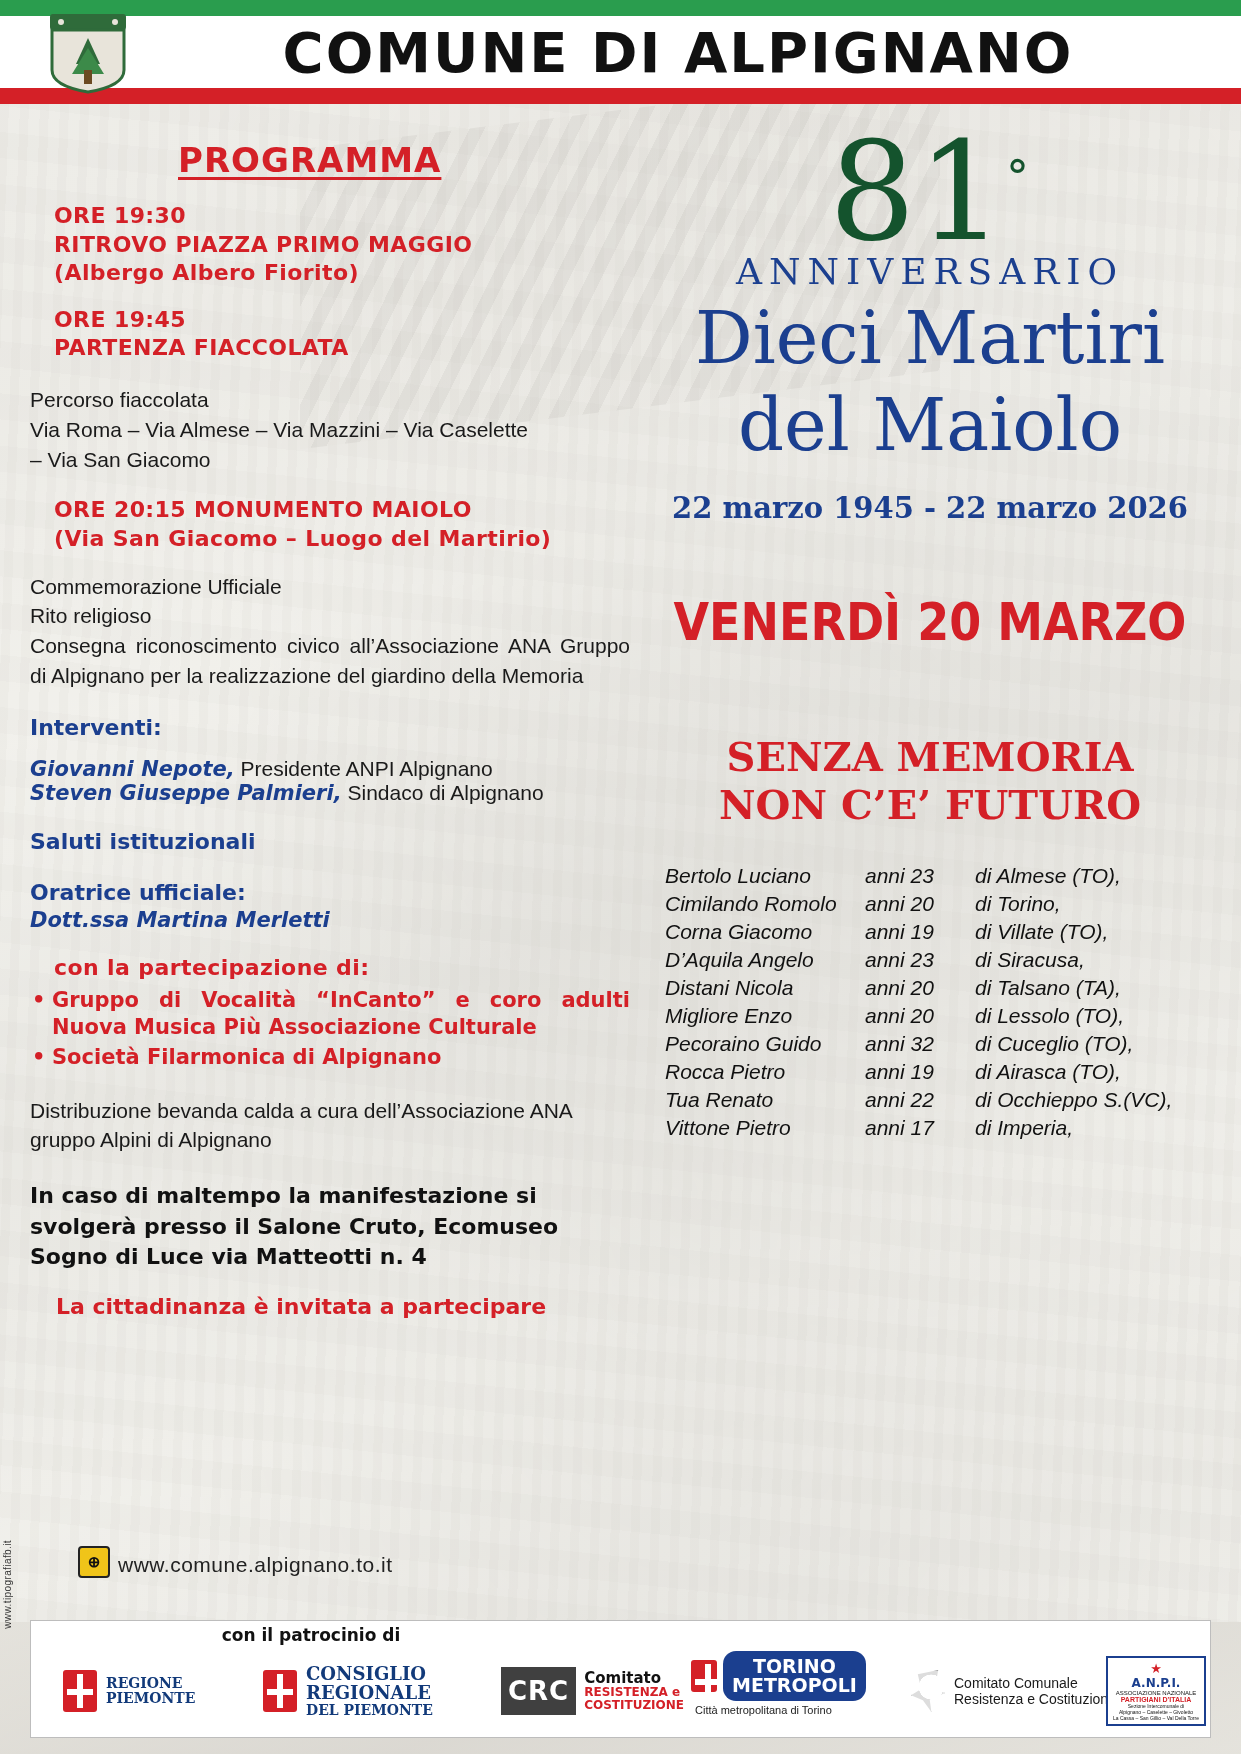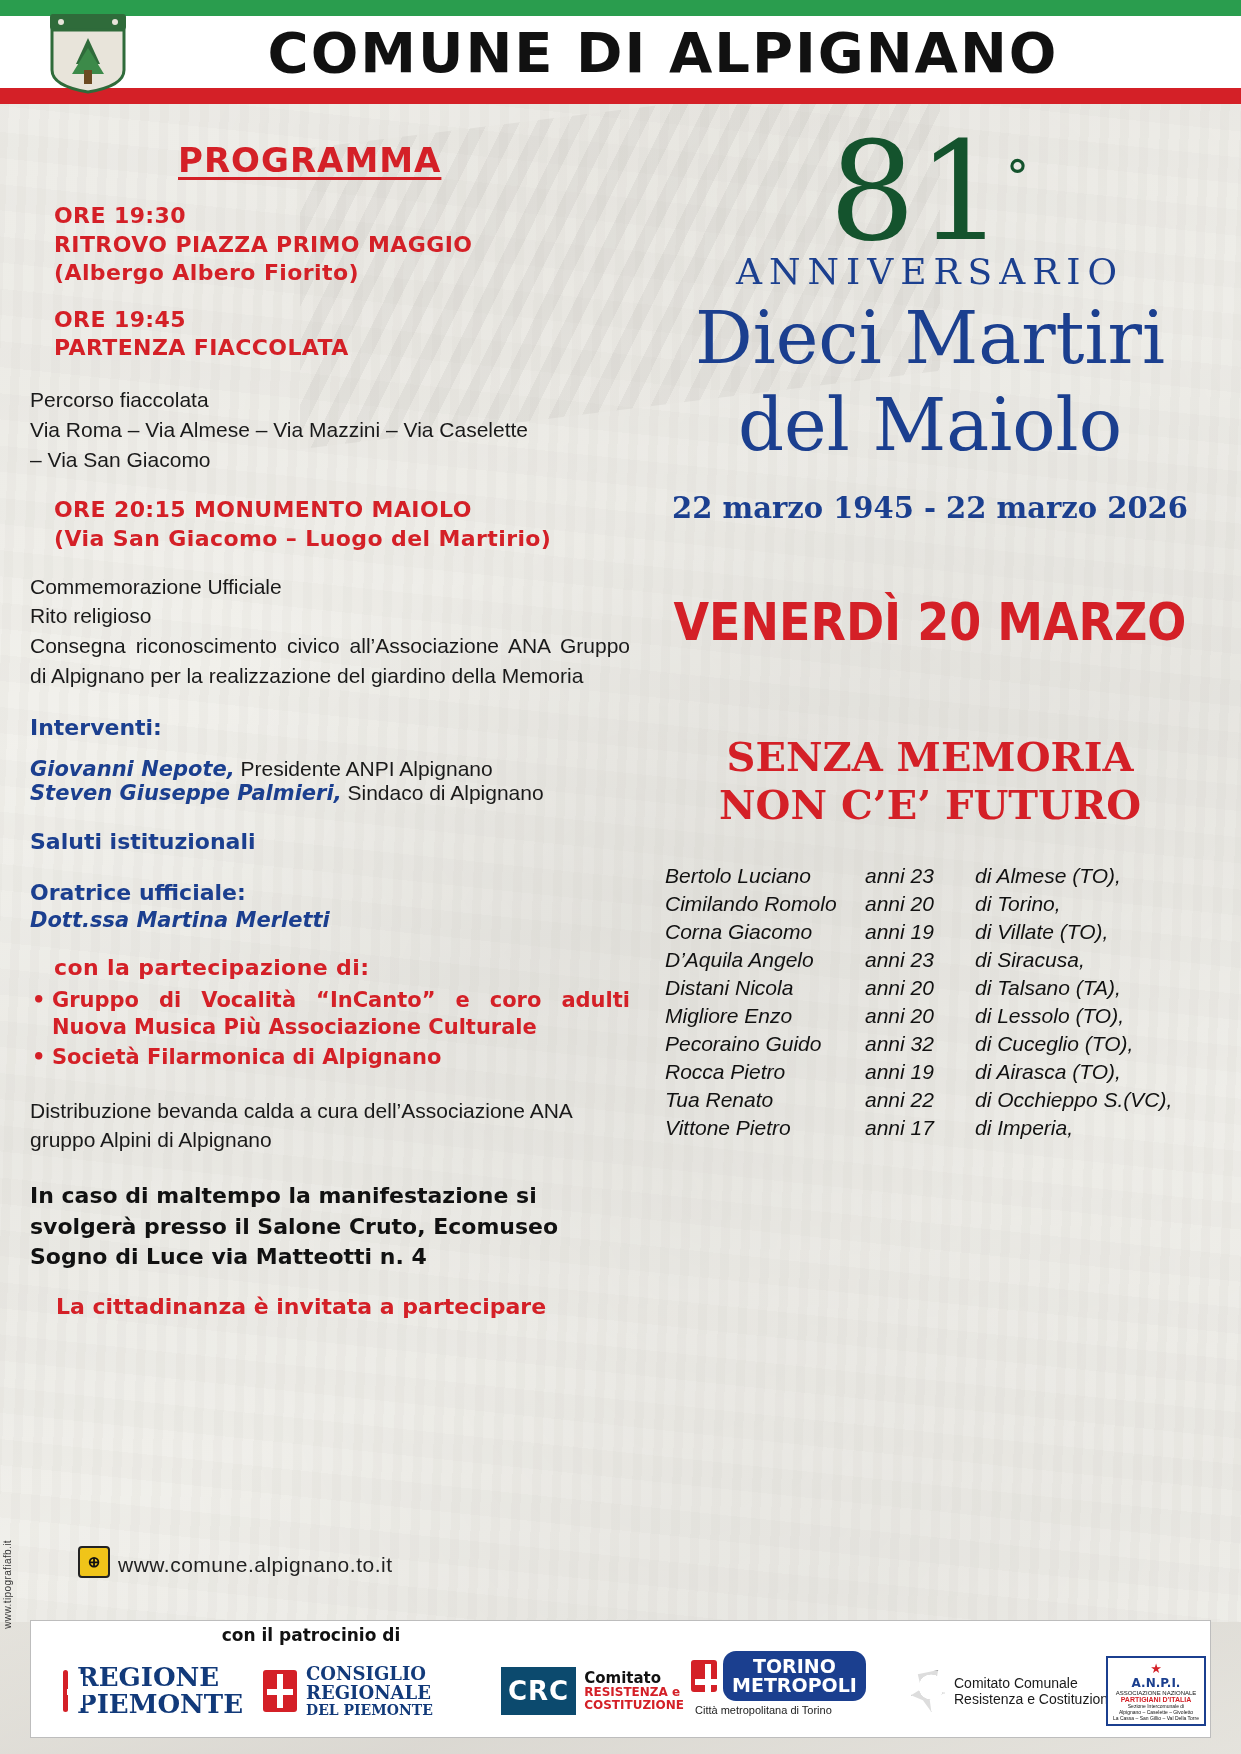--- a/index.html
+++ b/index.html
@@ -41,21 +41,21 @@
   }
 
   
   .header {
     position:absolute; left:0; top:0; width:1241px; height:104px;
     background:#ffffff;
   }
   .hdr-green { position:absolute; left:0; top:0; width:1241px; height:16px; background:#2a9d4e; }
   .hdr-red   { position:absolute; left:0; bottom:0; width:1241px; height:16px; background:#d42027; }
   .hdr-title {
-    position:absolute; left:133px; top:9px; width:1060px; height:86px;
+    position:absolute; left:148px; top:9px; width:1060px; height:86px;
     display:flex; align-items:center; justify-content:center;
     font-family:"DejaVu Sans", sans-serif;
     font-weight:bold; font-size:56px; letter-spacing:2px;
     color:#111; -webkit-text-stroke:0px;
     text-shadow: 2px 2px 0 #fff, -2px -2px 0 #fff;
   }
   .crest {
     position:absolute; left:48px; top:12px; width:80px; height:82px;
   }
 
@@ -189,21 +189,21 @@
   .shield:before, .shield:after {
     content:""; position:absolute; background:#fff;
   }
   .shield:before { left:14px; top:4px; width:6px; height:34px; }
   .shield:after  { left:4px; top:19px; width:26px; height:6px; }
 
   .lbl-blue { font-family:"DejaVu Serif", serif; font-weight:bold; color:#123a7a; line-height:1.05; }
   .lbl-dark { font-family:"Liberation Sans", sans-serif; color:#1a1a1a; line-height:1.15; }
 
   .crc-box {
-    background:#0c4a6e; color:#fff; font-family:"DejaVu Sans", sans-serif;
+    background:#404040; color:#fff; font-family:"DejaVu Sans", sans-serif;
     font-weight:bold; font-size:26px; padding:9px 7px; letter-spacing:1px;
   }
   .torino-box {
     background:#1b3f8f; color:#fff; font-family:"DejaVu Sans", sans-serif;
     font-weight:bold; font-size:19px; line-height:1.0; padding:6px 9px; text-align:center;border-radius:13px;
   }
   .anpi-box {
     border:2px solid #1b3f8f; background:#fff; padding:3px 5px; text-align:center;
   }
   .anpi-star { color:#d42027; font-size:13px; }
@@ -399,21 +399,21 @@
   </table>
 </div>
 
 <div class="footer">
   <div class="patrocinio">con il patrocinio di</div>
 
   <div class="logos">
 
     <div class="logo" style="left:32px; width:180px;">
       <div class="shield"></div>
-      <div class="lbl-blue" style="margin-left:9px; font-size:26px;">
+      <div class="lbl-blue" style="margin-left:9px; font-size:14px;">
         <div>REGIONE</div>
         <div>PIEMONTE</div>
       </div>
     </div>
 
     <div class="logo" style="left:232px; width:220px;">
       <div class="shield"></div>
       <div class="lbl-blue" style="margin-left:9px; font-size:18px;">
         <div>CONSIGLIO</div>
         <div>REGIONALE</div>

